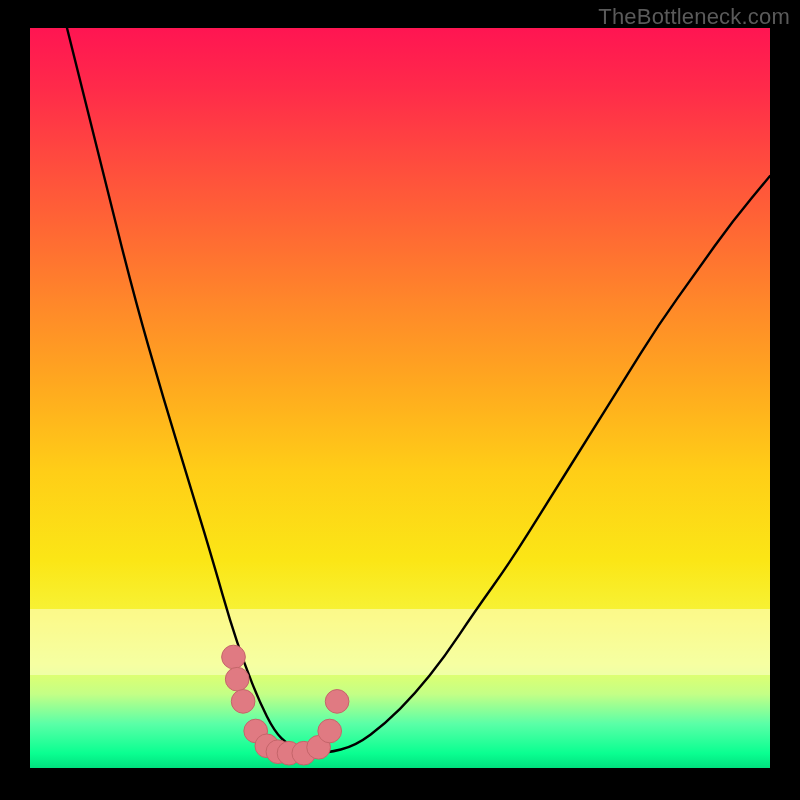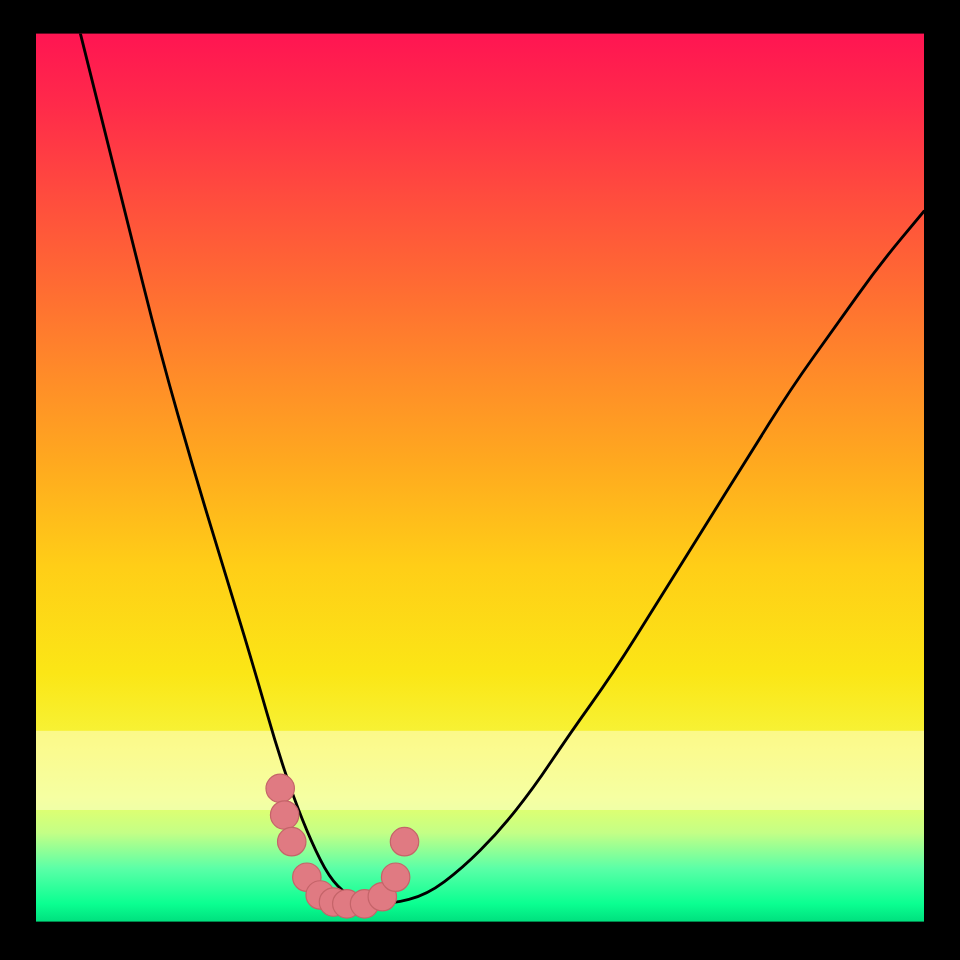--- a/index.html
+++ b/index.html
@@ -78,20 +78,21 @@
   .bead {
     fill: #e07a82;
     stroke: #c46469;
     stroke-width: 1;
   }
 </style>
 </head>
 <body>
 
 <div class="frame">
+  <div class="watermark">TheBottleneck.com</div>
 
   <div class="plot">
     <div class="pale-band"></div>
 
     <svg class="curve-layer" viewBox="0 0 100 100" preserveAspectRatio="none">
       <path id="curve-path" class="curve" d="M 5,0 Q 10,20 12,28 Q 14,36 16,43 Q 18,50 20,56.5 Q 22,63 23.5,68 Q 25,73 26,76.5 Q 27,80 28,83 Q 29,86 30,88.5 Q 31,91 32,93 Q 33,95 34,96 Q 35,97 36,97.5 Q 37,98 38.5,98 Q 40,98 42,97.5 Q 44,97 46,95.5 Q 48,94 50,92 Q 52,90 54,87.5 Q 56,85 58,82 Q 60,79 62.5,75.5 Q 65,72 67.5,68 Q 70,64 72.5,60 Q 75,56 77.5,52 Q 80,48 82.5,44 Q 85,40 87.5,36.5 Q 90,33 92.5,29.5 Q 95,26 97.5,23 T 100,20" vector-effect="non-scaling-stroke"></path>
       <g id="beads">
           <circle cx="27.5" cy="85" r="1.6" class="bead" vector-effect="non-scaling-stroke"></circle>
           <circle cx="28" cy="88" r="1.6" class="bead" vector-effect="non-scaling-stroke"></circle>
           <circle cx="28.8" cy="91" r="1.6" class="bead" vector-effect="non-scaling-stroke"></circle>

